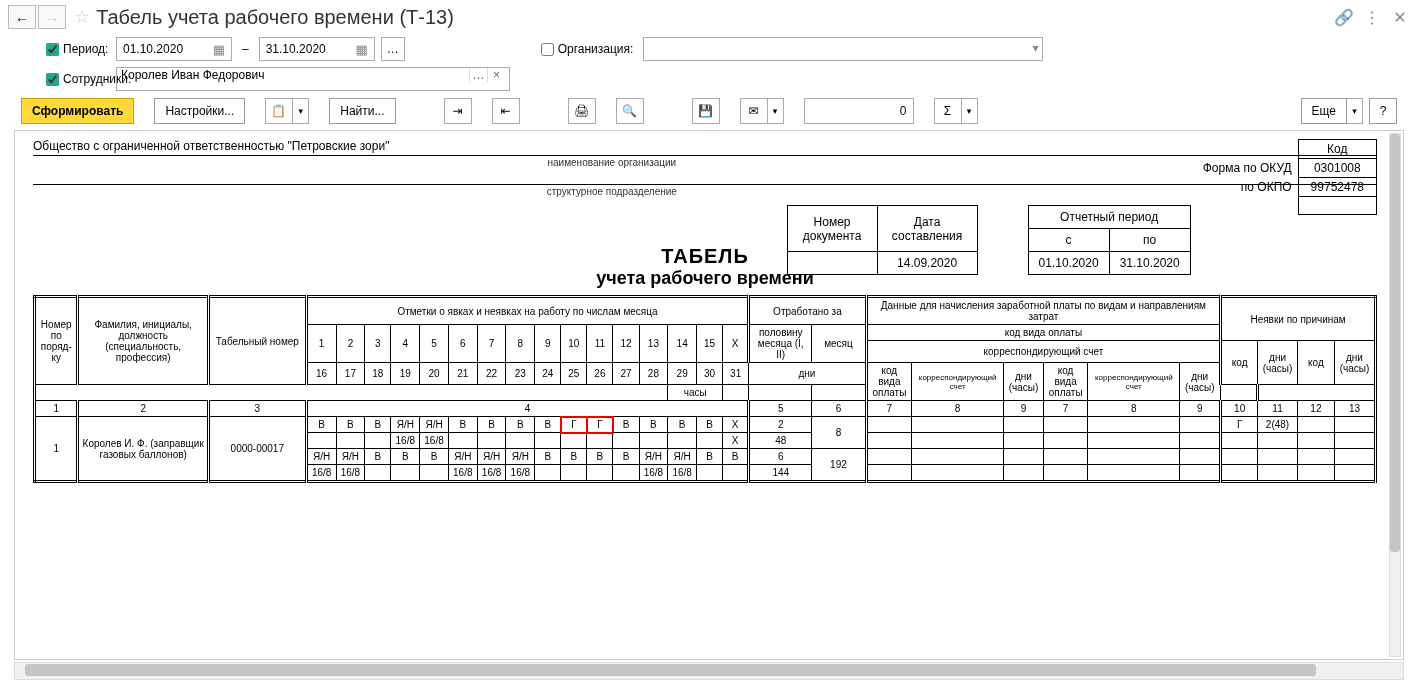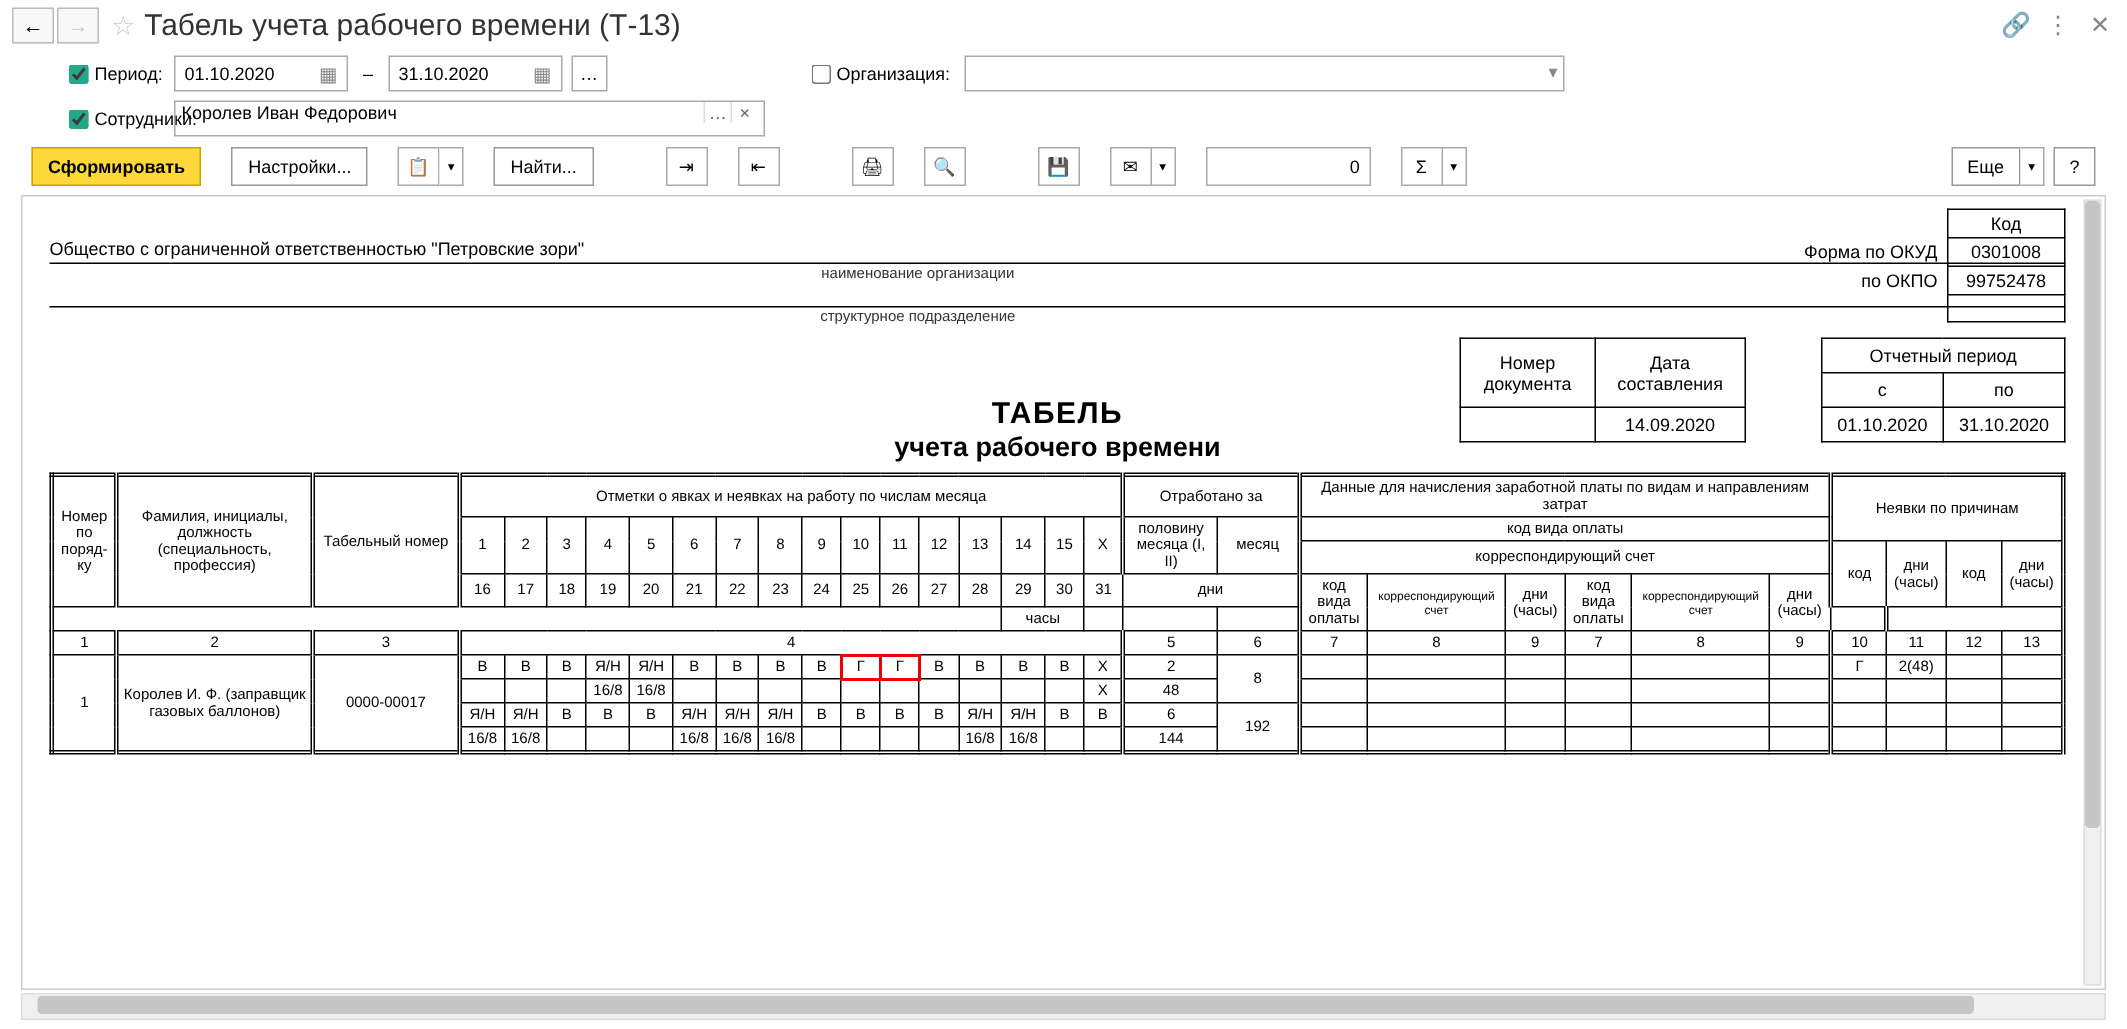--- a/index.html
+++ b/index.html
@@ -32,21 +32,21 @@
 .splitbtn .iconbtn:not(:first-child){ border-left:none; margin-left:0; }
 .splitbtn .dd { width:16px; font-size:9px; }
 .numbox { width:110px; height:26px; border:1px solid #aaa; text-align:right; padding:0 6px; line-height:24px; }
 .toolbar-right { margin-left:auto; display:flex; gap:6px; }
 .preview-wrap { border:1px solid #ccc; margin:0 14px; height: 530px; overflow:hidden; position:relative; background:#fff; }
 .preview { padding: 8px 18px 18px 18px; width: 1380px; }
 .codes { float:right; }
 .codes table { border-collapse:collapse; }
 .codes td { border:1px solid #000; padding:2px 12px; text-align:center; font-size:12px; }
 .codes .lbl { border:none; text-align:right; padding-right:6px; }
-.orgline { margin-top: 20px; }
+.orgline { }
 .hr { border-bottom:1px solid #000; margin-top:2px; }
 .cap { text-align:center; font-size:10px; color:#333; margin-top:1px; }
 .subunit-line { margin-top: 16px; }
 .hr2 { border-bottom:1px solid #000; margin-top:12px; }
 .docmeta { display:flex; gap:50px; justify-content:flex-end; margin-top:8px; }
 .docmeta table { border-collapse:collapse; }
 .docmeta td { border:1px solid #000; padding:4px 10px; text-align:center; font-size:12px; }
 .doctitle { text-align:center; font-weight:bold; font-size:20px; margin-top:-30px; letter-spacing:1px; }
 .docsub { text-align:center; font-weight:bold; font-size:18px; margin-bottom:2px; }
 .bigtable-wrap { margin-top:6px; }

